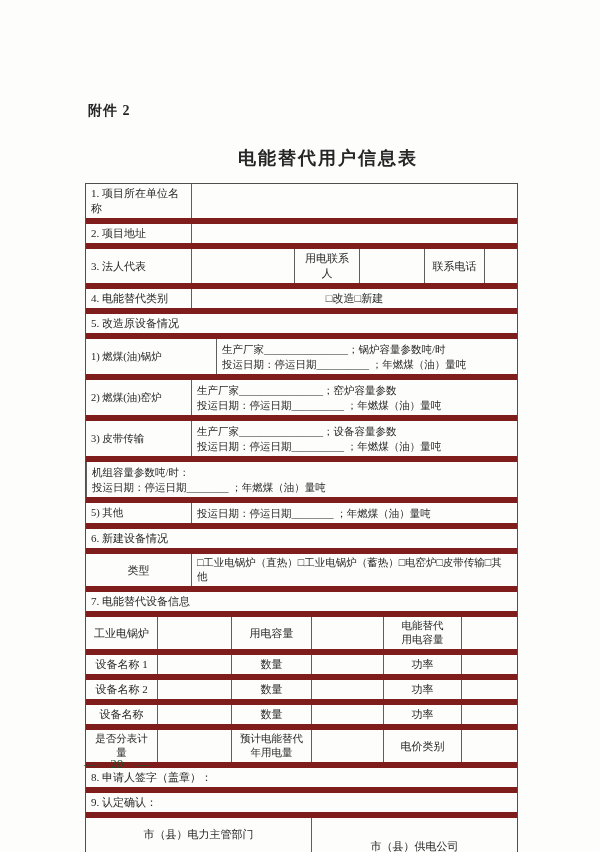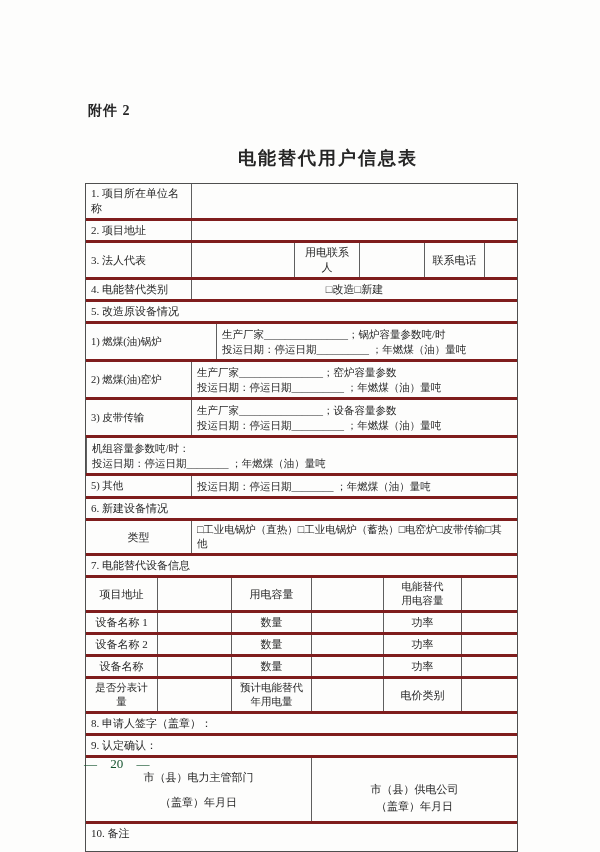--- a/index.html
+++ b/index.html
@@ -16,21 +16,21 @@
   }
   .title {
     position: absolute; left: 0; top: 146px; width: 600px;
     text-align: center; font-size: 18px; font-weight: bold; letter-spacing: 2px; margin-left: 28px;
   }
   .form {
     position: absolute; left: 85px; top: 183px; width: 433px;
     border: 1.5px solid #4f4f4f;
     font-size: 11px;
   }
-  .frow { display: flex; border-top: 3px solid #7f1d1d; align-items: stretch; }
+  .frow { display: flex; border-top: 6px solid #7f1d1d; align-items: stretch; }
   .frow.first { border-top: none; }
   .fcell {
     border-left: 1px solid #5f5f5f;
     padding: 2px 5px;
     display: flex; align-items: center;
     overflow: hidden;
   }
   .fcell.nb { border-left: none; }
   .fcell.center { justify-content: center; text-align: center; }
   .fcell.top { align-items: flex-start; }
@@ -138,21 +138,21 @@
   <div class="frow h18">
     <div class="fcell nb cA1 center">类型</div>
     <div class="fcell grow small">□工业电锅炉（直热）□工业电锅炉（蓄热）□电窑炉□皮带传输□其他</div>
   </div>
 
   <div class="frow h18">
     <div class="fcell nb grow">7. 电能替代设备信息</div>
   </div>
 
   <div class="frow h34">
-    <div class="fcell nb cB1 center">项目地址</div>
+    <div class="fcell nb cB1 center">工业电锅炉</div>
     <div class="fcell cB2"></div>
     <div class="fcell cB3 center">用电容量</div>
     <div class="fcell cB4"></div>
     <div class="fcell cB5 center small preline">电能替代
 用电容量</div>
     <div class="fcell grow"></div>
   </div>
 
   <div class="frow h22">
     <div class="fcell nb cB1 center">设备名称 1</div>

